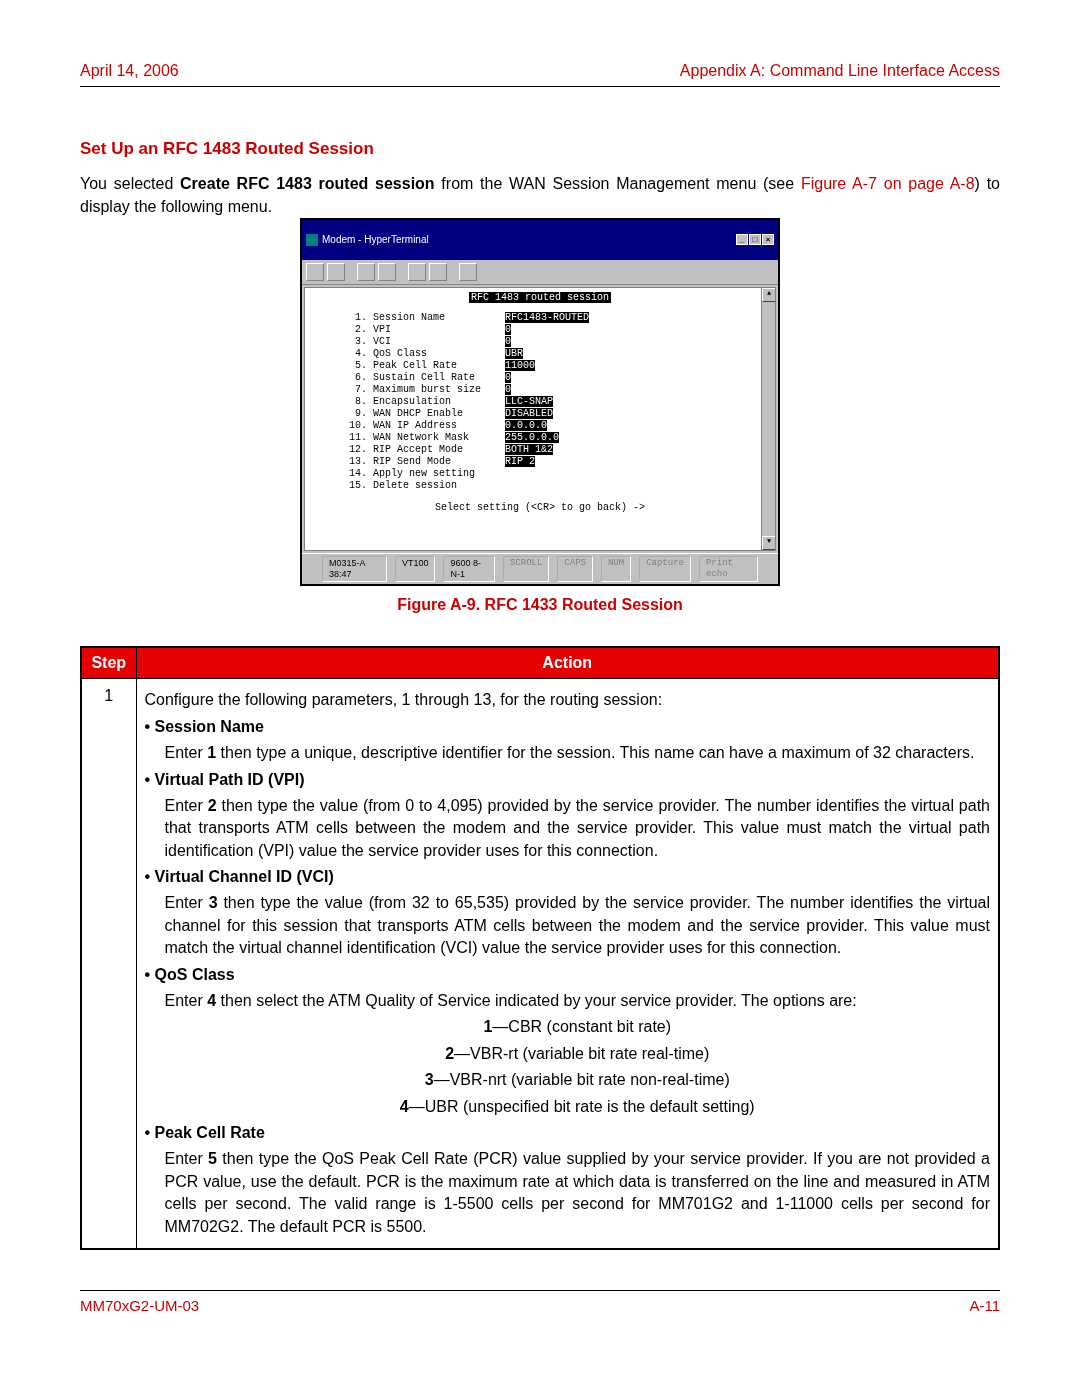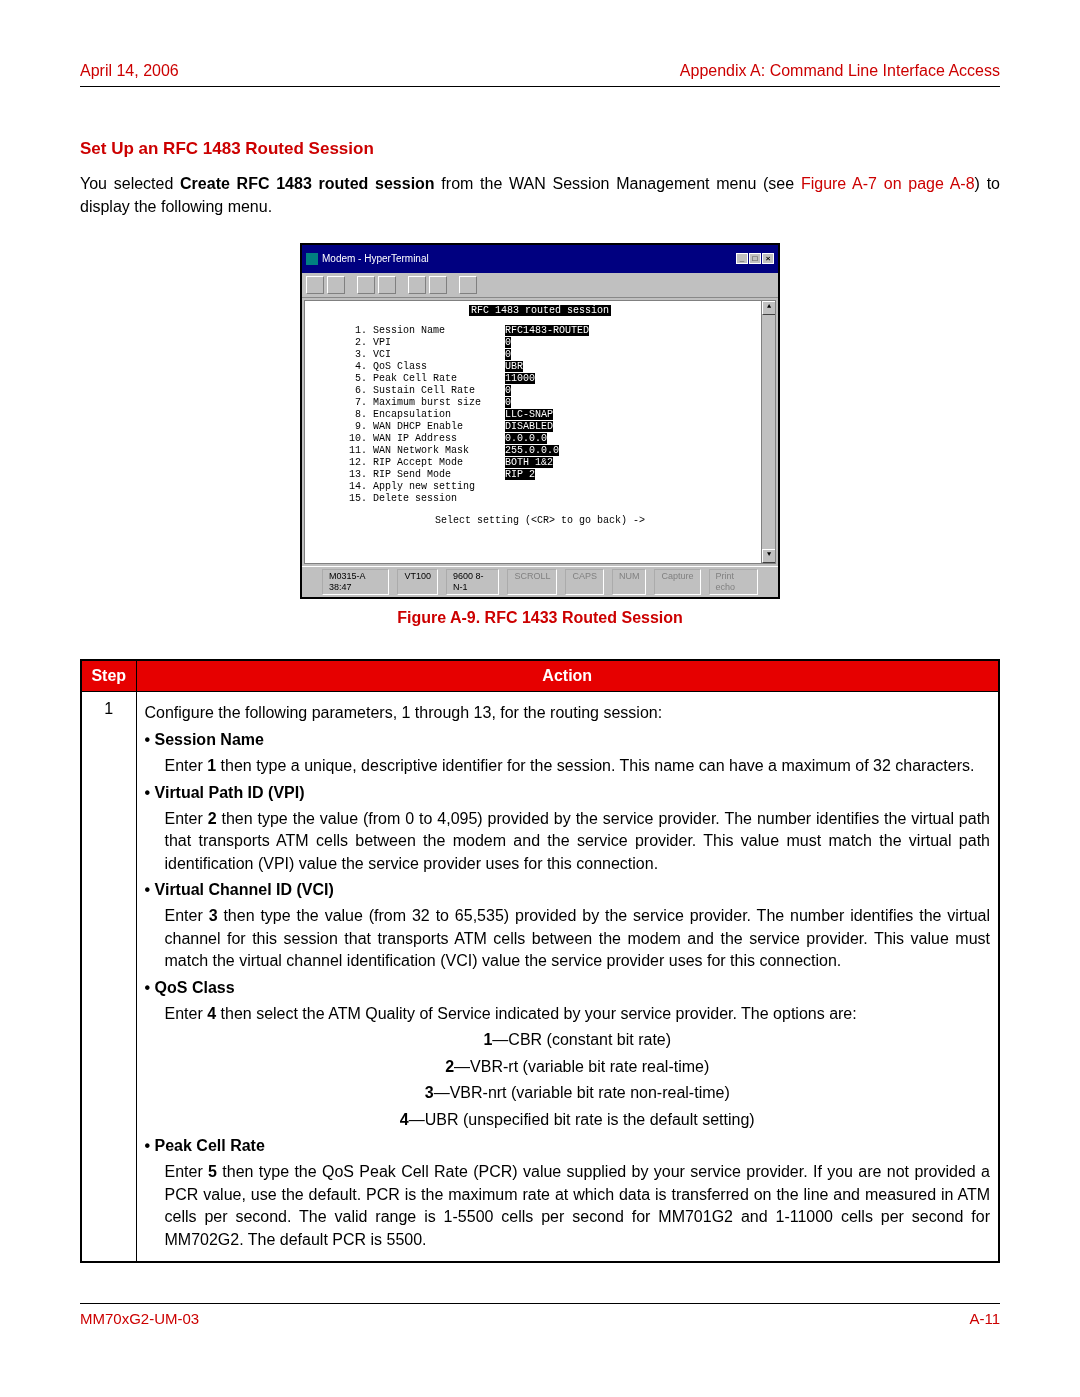--- a/index.html
+++ b/index.html
@@ -22,41 +22,40 @@
       margin-bottom: 50px;
     }
     .section-heading {
       color: #c00;
       font-weight: bold;
       font-size: 17px;
       margin-bottom: 12px;
     }
     .intro-text {
       text-align: justify;
-      margin-bottom: 25px;
     }
     .link-red { color: #c00; }
     .bold { font-weight: bold; }
     .terminal-wrap {
       display: flex;
       justify-content: center;
       margin-bottom: 8px;
     }
     .terminal {
       width: 480px;
       border: 2px solid #000;
       background: #c0c0c0;
       font-family: "MS Sans Serif", Arial, sans-serif;
       font-size: 10px;
       line-height: 1.2;
     }
     .term-title {
       background: #000080;
       color: #fff;
-      padding: 8px 4px;
+      padding: 14px 4px;
       display: flex;
       align-items: center;
       justify-content: space-between;
     }
     .term-title-left { display: flex; align-items: center; gap: 4px; }
     .term-icon {
       width: 12px; height: 12px; background: #008080; display: inline-block;
     }
     .term-winbtns { display: flex; gap: 1px; }
     .term-winbtn {
@@ -117,21 +116,21 @@
       padding: 2px 20px;
       display: flex;
       gap: 8px;
       border-top: 1px solid #fff;
     }
     .status-cell {
       border: 1px inset #fff;
       padding: 1px 6px;
       font-size: 9px;
     }
-    .status-cell.dim { color: #808080; }
+    .status-cell.dim { color: #808080; font-family: Liberation Mono, monospace; }
     .figure-caption {
       text-align: center;
       color: #c00;
       font-weight: bold;
       margin: 8px 0 30px;
     }
     table.steps {
       width: 100%;
       border-collapse: collapse;
       border: 2px solid #000;

